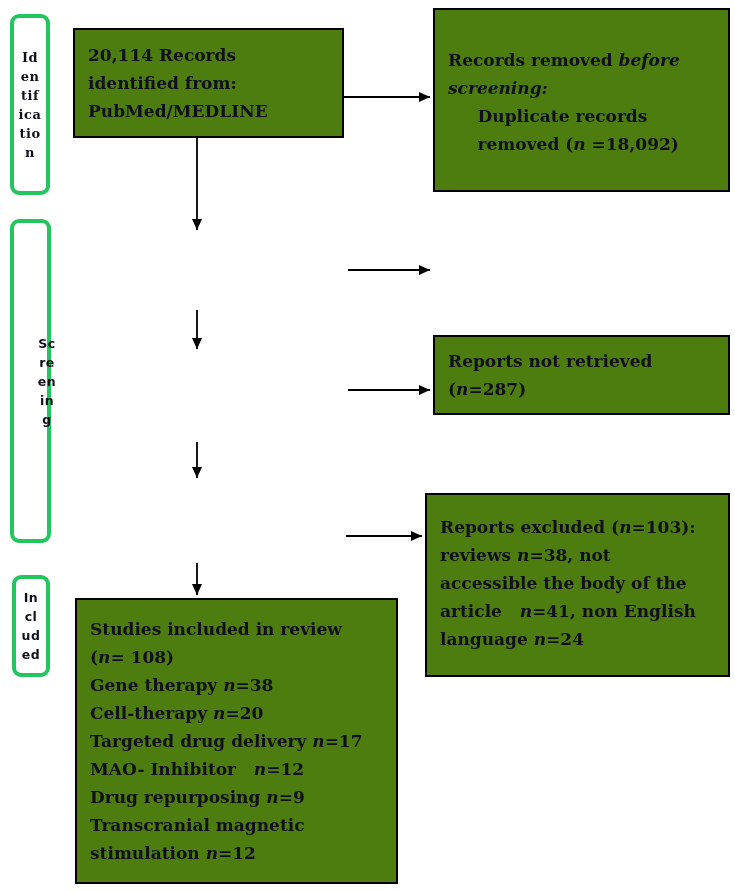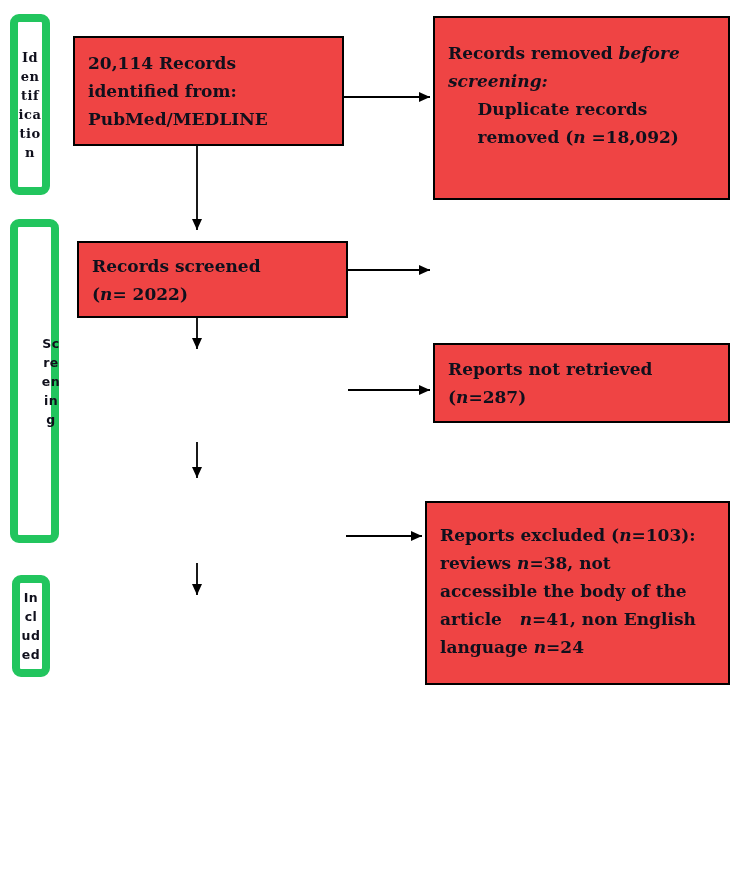--- a/index.html
+++ b/index.html
@@ -9,38 +9,37 @@
     width: 735px;
     height: 893px;
     background: #ffffff;
     font-family: "DejaVu Serif", serif;
     color: #10101c;
     overflow: hidden;
   }
   .box {
     position: absolute;
     border: 2px solid #000000;
-    background: #ef4444;
+    background: #4d7c0f;
     display: flex;
     align-items: center;
-    margin-top: 8px;
   }
   .box.top-align { align-items: flex-start; }
   .box .txt {
     font-weight: bold;
     font-size: 17px;
     line-height: 28px;
     white-space: pre-wrap;
     padding: 2px 6px 2px 13px;
   }
-  .box .txt.pt-lg { padding-top: 21px; }
+  .box .txt.pt-lg { padding-top: 36px; }
   .box .txt.pt-sm { padding-top: 18px; }
   .side {
     position: absolute;
-    border: 8px solid #22c55e;
+    border: 4px solid #22c55e;
     border-radius: 9px;
     background: #ffffff;
     display: flex;
     align-items: center;
     justify-content: center;
   }
   .side .txt {
     font-weight: bold;
     font-size: 13px;
     line-height: 19px;
@@ -112,23 +111,30 @@
 cl
 ud
 ed</div>
   </div>
 
   <div class="box" id="b1">
     <div class="txt">20,114 Records
 identified from:
 PubMed/MEDLINE</div>
   </div>
-  <div class="box" id="b2">
-    <div class="txt">Records screened
-(<i>n</i>= 2022)</div>
+  <div class="box" id="b5">
+    <div class="txt">Studies included in review
+(<i>n</i>= 108)
+Gene therapy <i>n</i>=38
+Cell-therapy <i>n</i>=20
+Targeted drug delivery <i>n</i>=17
+MAO- Inhibitor   <i>n</i>=12
+Drug repurposing <i>n</i>=9
+Transcranial magnetic
+stimulation <i>n</i>=12</div>
   </div>
 
   <div class="box top-align" id="r1">
     <div class="txt pt-lg">Records removed <i>before</i>
 <i>screening:</i>
      Duplicate records
      removed (<i>n</i> =18,092)</div>
   </div>
   <div class="box" id="r3">
     <div class="txt">Reports not retrieved

